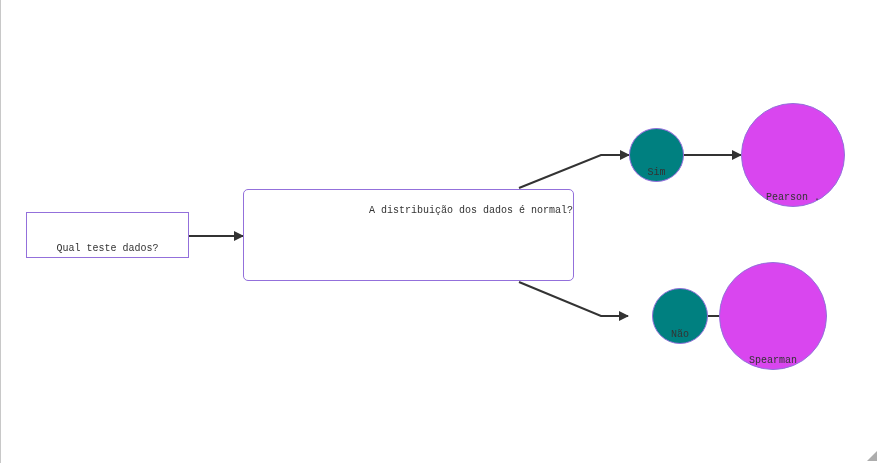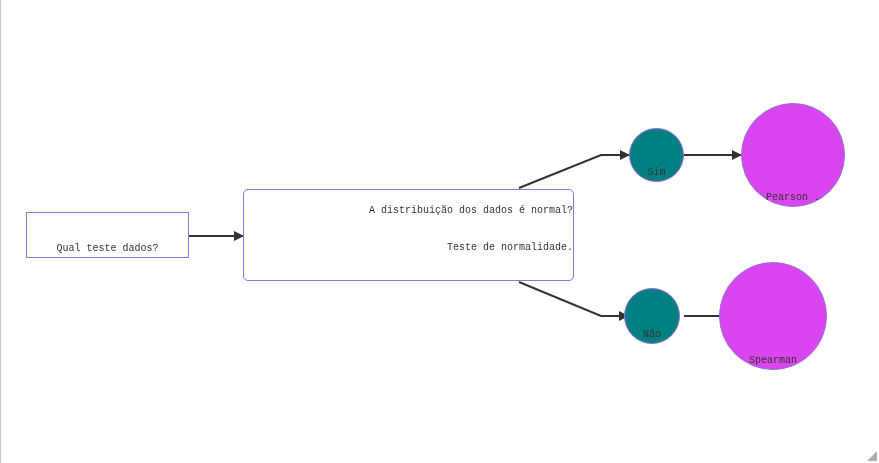--- a/index.html
+++ b/index.html
@@ -2,21 +2,21 @@
 <html><head>
 <meta charset="utf-8">
 <style>
   html, body { margin:0; padding:0; }
   body { width:879px; height:463px; background:#ffffff; position:relative; overflow:hidden;
          font-family: "DejaVu Sans", sans-serif; }
   .left-border { position:absolute; left:0; top:0; width:1px; height:463px; background:#c8c8c8; }
   svg.edges { position:absolute; left:0; top:0; }
   .node { position:absolute; box-sizing:border-box; display:flex; align-items:flex-end; justify-content:center;
           text-align:center; color:#333333; font-size:10px; line-height:17px;font-family:Liberation Mono, monospace; }
-  .rect { background:#ffffff; border:1px solid #9370db;gap:20px; }
+  .rect { background:#ffffff; border:1px solid #9370db; }
   .rounded { border-radius:5px; }
   .circle { border-radius:50%; border:1px solid #9370db; }
   .teal { background:#008080; color:#333; }
   .light { background:#d946ef; }
   .multiline { flex-direction:column; justify-content:flex-start; padding-top:12px; }
   .resize { position:absolute; right:2px; bottom:2px; width:10px; height:10px;
     background:
       radial-gradient(circle, #999 0.8px, transparent 1px) 0 0/2px 2px;
     clip-path: polygon(100% 0, 100% 100%, 0 100%); opacity:.8; }
 </style>
@@ -37,28 +37,27 @@
   <path d="M683,155 L741,155" stroke="#333" stroke-width="2" fill="none" marker-end="url(#arr)"></path>
   <path d="M684,316 L739,316" stroke="#333" stroke-width="2" fill="none" marker-end="url(#arr)"></path>
 </svg>
 
 <div class="node rect" style="left:26px;top:212px;width:163px;height:46px;">
   <span>Qual teste dados?</span>
 </div>
 
 <div class="node rect rounded multiline" style="left:243px;top:189px;width:331px;height:92px;">
   <span>A distribuição dos dados é normal?</span>
-  <span>Teste de normalidade.</span>
 </div>
 
 <div class="node circle teal" style="left:629px;top:128px;width:55px;height:54px;">
   <span>Sim</span>
 </div>
 
-<div class="node circle teal" style="left:624px;top:288px;width:56px;height:56px;">
+<div class="node circle teal" style="left:652px;top:288px;width:56px;height:56px;">
   <span>Não</span>
 </div>
 
 <div class="node circle light" style="left:741px;top:103px;width:104px;height:104px;">
   <span>Pearson .</span>
 </div>
 
 <div class="node circle light" style="left:719px;top:262px;width:108px;height:108px;">
   <span>Spearman</span>
 </div>

